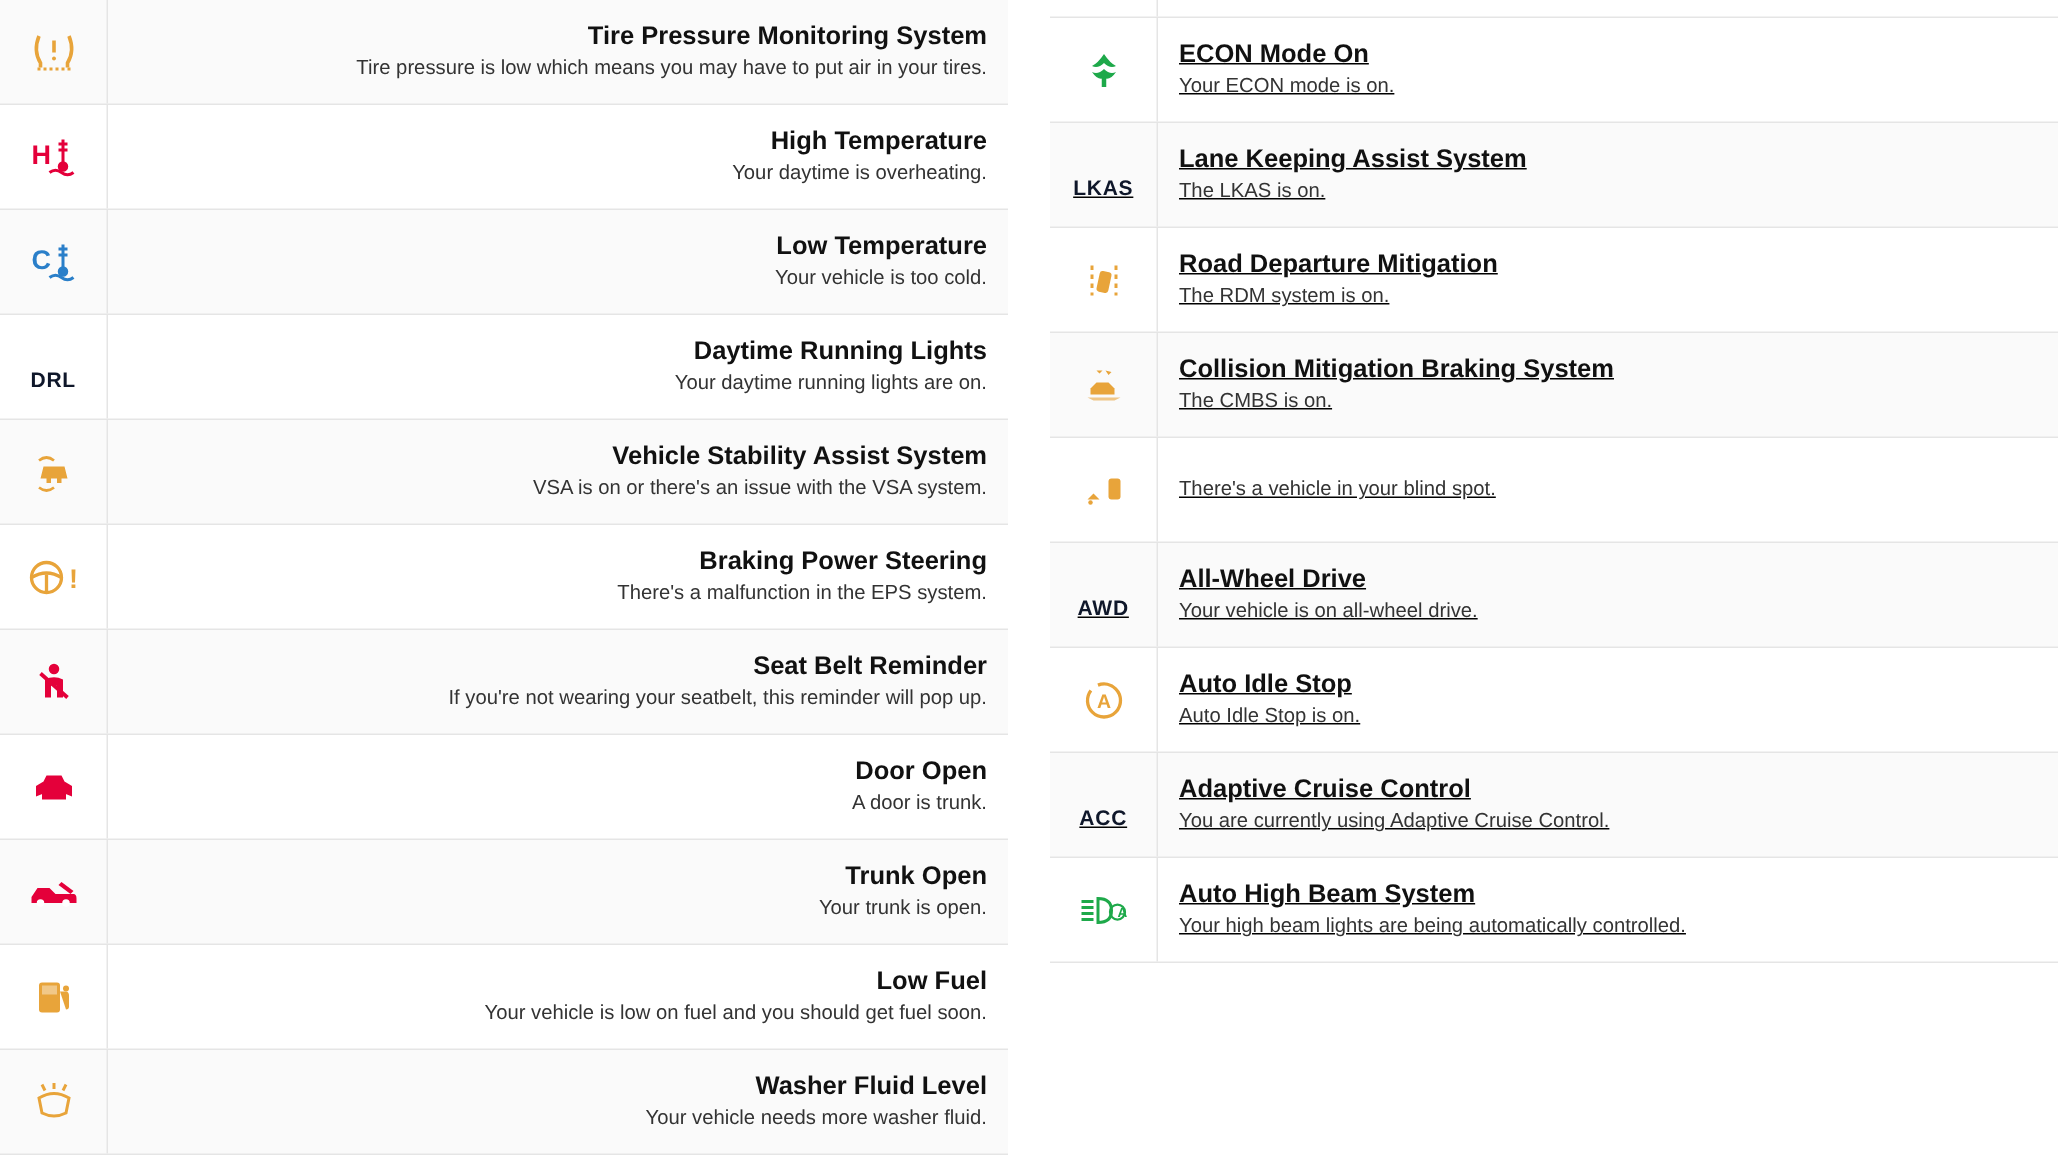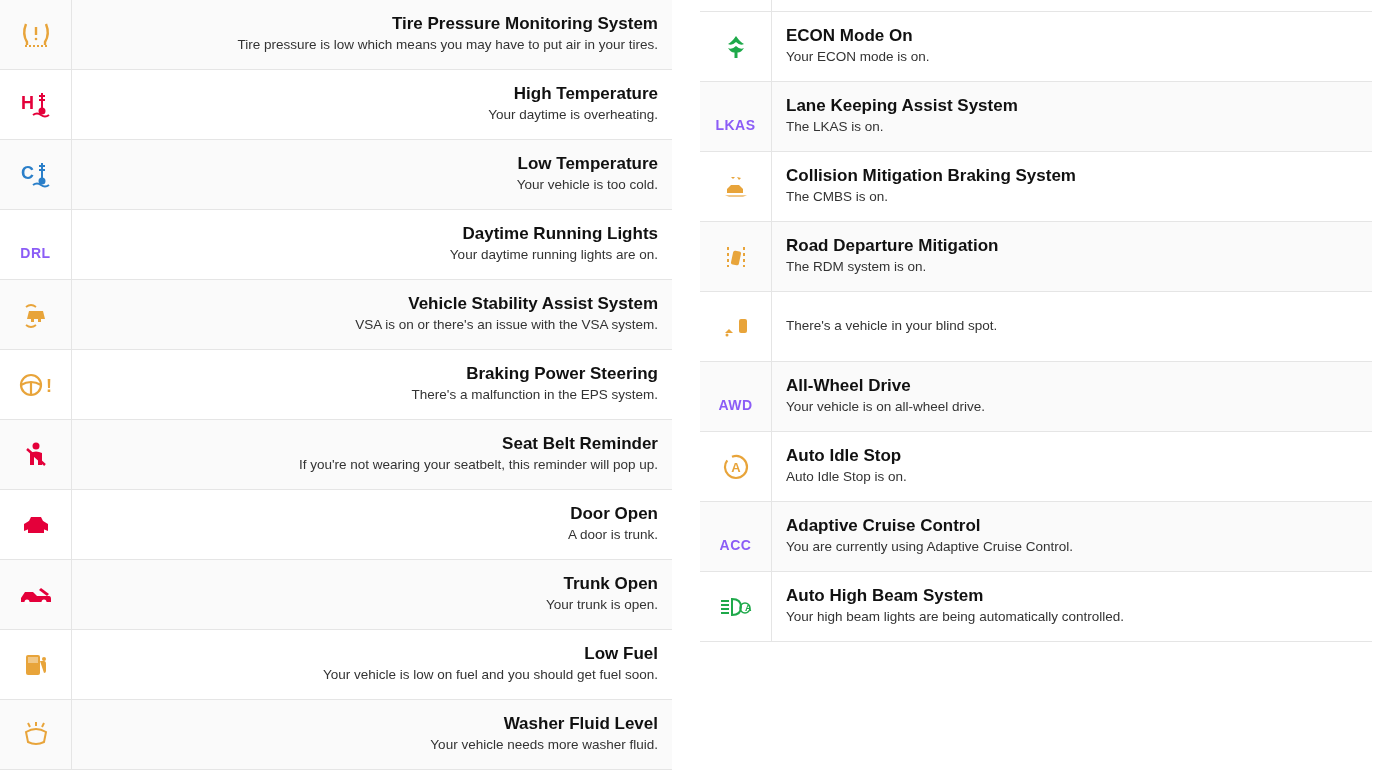--- a/index.html
+++ b/index.html
@@ -11,21 +11,21 @@
   overflow: hidden;
   display: flex;
   gap: 28px;
   padding: 0;
 }
 .column {
   display: flex;
   flex-direction: column;
 }
 .col-left { width: 672px; text-align: right; }
-.col-right { width: 672px; }
+.col-right { width: 672px; text-decoration: underline; }
 .row {
   display: flex;
   align-items: stretch;
   border-bottom: 1px solid #e5e5e5;
   background: #fff;
   min-height: 70px;
 }
 .row:nth-child(odd) { background: #fafafa; }
 .row:nth-child(even) { background: #fff; }
 .icon-cell {
@@ -52,21 +52,21 @@
 .desc {
   font-size: 13.5px;
   color: #333;
   line-height: 1.35;
 }
 .icon-label {
   font-weight: 700;
   font-size: 14px;
   letter-spacing: 0.5px;
 }
-.amber { color: #8b5cf6; margin-top: 16px; }
+.amber { color: #0f172a; margin-top: 16px; }
 svg { display: block; }
 .col-right .row:first-child { min-height: 12px; max-height:12px; border-bottom:1px solid #e5e5e5; background:#fff;}
 </style>
 </head>
 <body>
 
 <div class="column col-left">
 
   <div class="row">
     <div class="icon-cell">
@@ -278,49 +278,49 @@
       <span class="icon-label amber">LKAS</span>
     </div>
     <div class="text-cell">
       <div class="title">Lane Keeping Assist System</div>
       <div class="desc">The LKAS is on.</div>
     </div>
   </div>
 
   <div class="row">
     <div class="icon-cell">
-      <svg width="30" height="24" viewBox="0 0 30 24">
-          <g fill="#e8a43a">
-            <path d="M6 14 L10 10 L18 10 L22 14 L22 18 L6 18 Z"></path>
-            <path d="M12 4 L10 2 L14 2 Z M18 5 L16 2 L20 3 Z"></path>
-            <path d="M4 20 L26 20 L22 22 L8 22 Z" opacity="0.6"></path>
-          </g>
-        </svg>
-    </div>
-    <div class="text-cell">
-      <div class="title">Collision Mitigation Braking System</div>
-      <div class="desc">The CMBS is on.</div>
-    </div>
-  </div>
-
-  <div class="row">
-    <div class="icon-cell">
       <svg width="28" height="28" viewBox="0 0 28 28">
           <g stroke="#e8a43a" stroke-width="2" fill="none">
             <line x1="6" y1="4" x2="6" y2="24" stroke-dasharray="3,3"></line>
             <line x1="22" y1="4" x2="22" y2="24" stroke-dasharray="3,3"></line>
           </g>
           <g fill="#e8a43a">
             <rect x="10" y="8" width="8" height="14" rx="2" transform="rotate(12 14 15)"></rect>
           </g>
         </svg>
     </div>
     <div class="text-cell">
       <div class="title">Road Departure Mitigation</div>
       <div class="desc">The RDM system is on.</div>
+    </div>
+  </div>
+
+  <div class="row">
+    <div class="icon-cell">
+      <svg width="30" height="24" viewBox="0 0 30 24">
+          <g fill="#e8a43a">
+            <path d="M6 14 L10 10 L18 10 L22 14 L22 18 L6 18 Z"></path>
+            <path d="M12 4 L10 2 L14 2 Z M18 5 L16 2 L20 3 Z"></path>
+            <path d="M4 20 L26 20 L22 22 L8 22 Z" opacity="0.6"></path>
+          </g>
+        </svg>
+    </div>
+    <div class="text-cell">
+      <div class="title">Collision Mitigation Braking System</div>
+      <div class="desc">The CMBS is on.</div>
     </div>
   </div>
 
   <div class="row">
     <div class="icon-cell">
       <svg width="30" height="24" viewBox="0 0 30 24">
           <g fill="#e8a43a">
             <rect x="18" y="4" width="8" height="14" rx="2"></rect>
             <path d="M4 18 L8 14 L12 18 Z"></path>
             <circle cx="6" cy="20" r="1.5"></circle>

